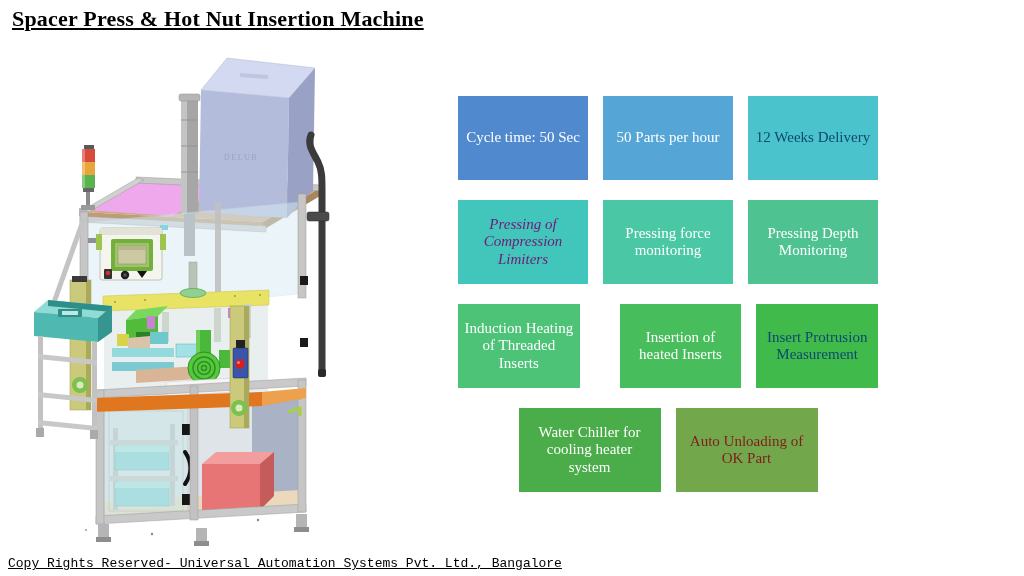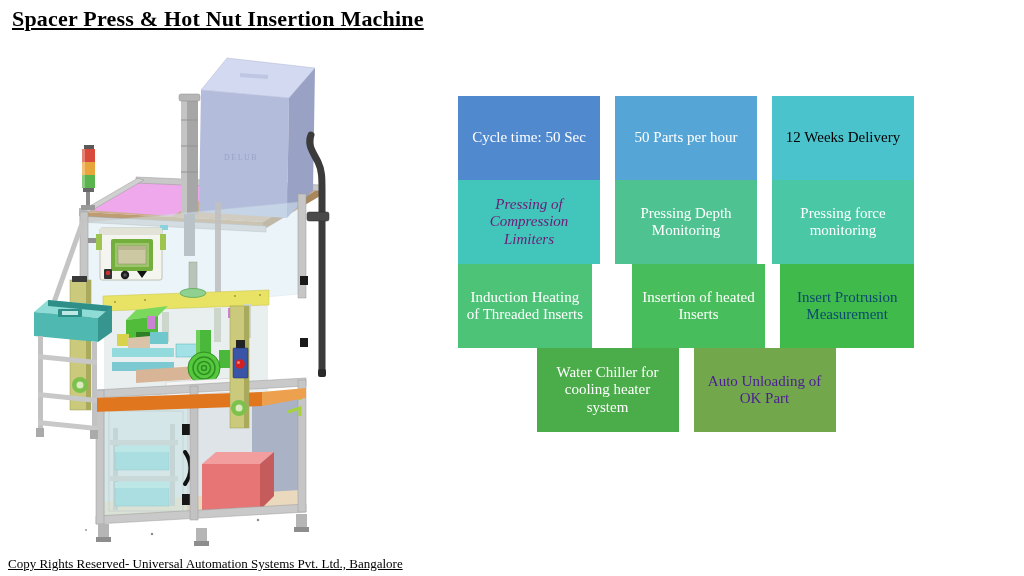--- a/index.html
+++ b/index.html
@@ -6,33 +6,33 @@
   body {
     width:1024px; height:576px; background:#ffffff; position:relative;
     overflow:hidden; font-family:"Liberation Serif", serif;
   }
   .slide-title {
     position:absolute; left:12px; top:6px; font-size:22px; font-weight:bold;
     color:#000; letter-spacing:0.2px; white-space:nowrap;text-decoration:underline;
   }
   .machine-wrap { position:absolute; left:0; top:50px; width:400px; height:500px; }
   .feature-grid {
-    position:absolute; left:458px; top:96px; width:456px;
-    display:flex; flex-direction:column; gap:0;border-radius:11px;
+    position:absolute; left:458px; top:96px; width:420px;
+    display:flex; flex-direction:column; gap:20px;border-radius:11px;
   }
   .tile-row { display:flex; gap:15px; }
   .tile-row.centered { justify-content:center; }
   .tile {
     width:142px; height:84px; box-sizing:border-box; padding:2px 6px;
     display:flex; align-items:center; justify-content:center;
     text-align:center; color:#ffffff; font-size:15px; line-height:1.16;
   }
   .slide-footer {
     position:absolute; left:8px; top:556px; font-size:13px; color:#000;
-    text-decoration:underline; white-space:nowrap; cursor:pointer;
+    text-decoration:underline; white-space:nowrap; cursor:pointer;font-family:Liberation Mono, monospace;
   }
 </style>
 </head>
 <body>
 
 <div class="slide-title">Spacer Press &amp; Hot Nut Insertion Machine</div>
 
 <div class="machine-wrap">
   <svg width="400" height="500" viewBox="0 0 400 500">
 
@@ -225,49 +225,49 @@
 </div>
 
 <div class="feature-grid">
     <div class="tile-row">
       <div class="tile" style="background: rgb(81, 137, 207); color: rgb(255, 255, 255);">
         <span>Cycle time: 50 Sec</span>
       </div>
       <div class="tile" style="background: rgb(85, 165, 214); color: rgb(255, 255, 255);">
         <span>50 Parts per hour</span>
       </div>
-      <div class="tile" style="background: rgb(75, 195, 205); color: #000000;">
+      <div class="tile" style="background: rgb(75, 195, 205); color: #0c4a6e;">
         <span>12 Weeks Delivery</span>
       </div>
     </div>
     <div class="tile-row">
       <div class="tile" style="background: rgb(66, 197, 187); color: #701a75; font-style: italic;">
         <span>Pressing of Compression Limiters</span>
       </div>
+      <div class="tile" style="background: rgb(74, 199, 165); color: rgb(255, 255, 255);">
+        <span>Pressing force monitoring</span>
+      </div>
       <div class="tile" style="background: rgb(78, 195, 145); color: rgb(255, 255, 255);">
         <span>Pressing Depth Monitoring</span>
-      </div>
-      <div class="tile" style="background: rgb(74, 199, 165); color: rgb(255, 255, 255);">
-        <span>Pressing force monitoring</span>
       </div>
     </div>
     <div class="tile-row">
       <div class="tile" style="background: rgb(77, 195, 119); color: rgb(255, 255, 255); justify-content: flex-end;">
         <span>Induction Heating of Threaded Inserts</span>
       </div>
       <div class="tile" style="background: rgb(72, 189, 92); color: rgb(255, 255, 255); margin-left: 25px;">
         <span>Insertion of heated Inserts</span>
       </div>
       <div class="tile" style="background: rgb(64, 186, 75); color: #0c4a6e;">
         <span>Insert Protrusion Measurement</span>
       </div>
     </div>
     <div class="tile-row centered">
       <div class="tile" style="background: rgb(74, 173, 73); color: rgb(255, 255, 255);">
         <span>Water Chiller for cooling heater system</span>
       </div>
-      <div class="tile" style="background: rgb(114, 168, 75); color: #4c1d95;">
+      <div class="tile" style="background: rgb(114, 168, 75); color: #7f1d1d;">
         <span>Auto Unloading of OK Part</span>
       </div>
     </div>
   </div>
 
 <div class="slide-footer">Copy Rights Reserved- Universal Automation Systems Pvt. Ltd., Bangalore</div>
 
 </body></html>

